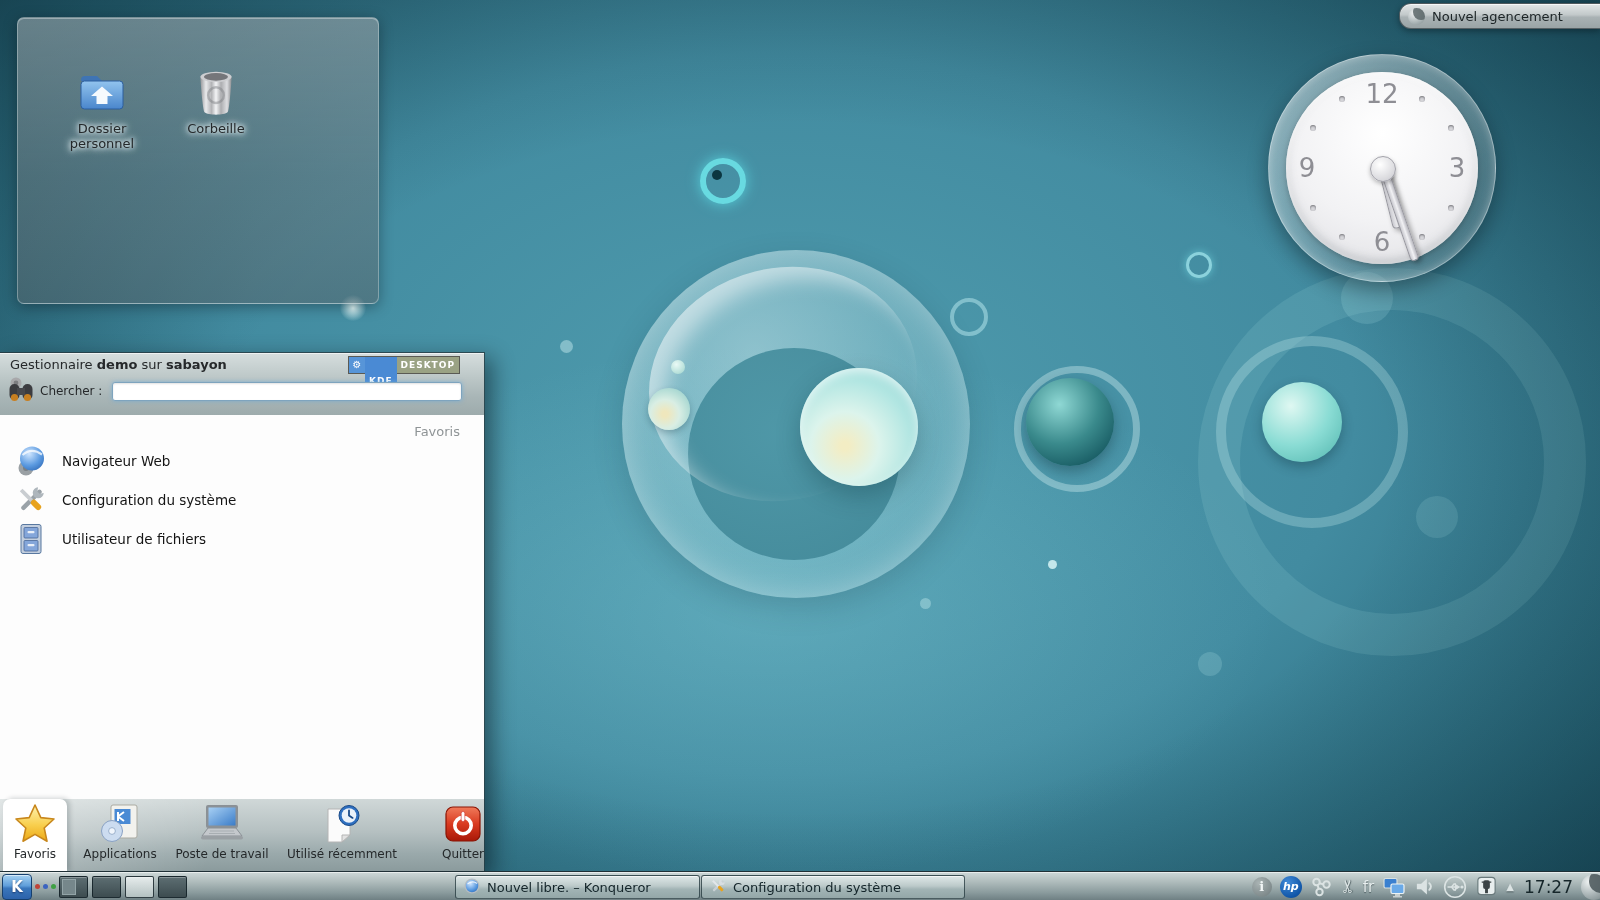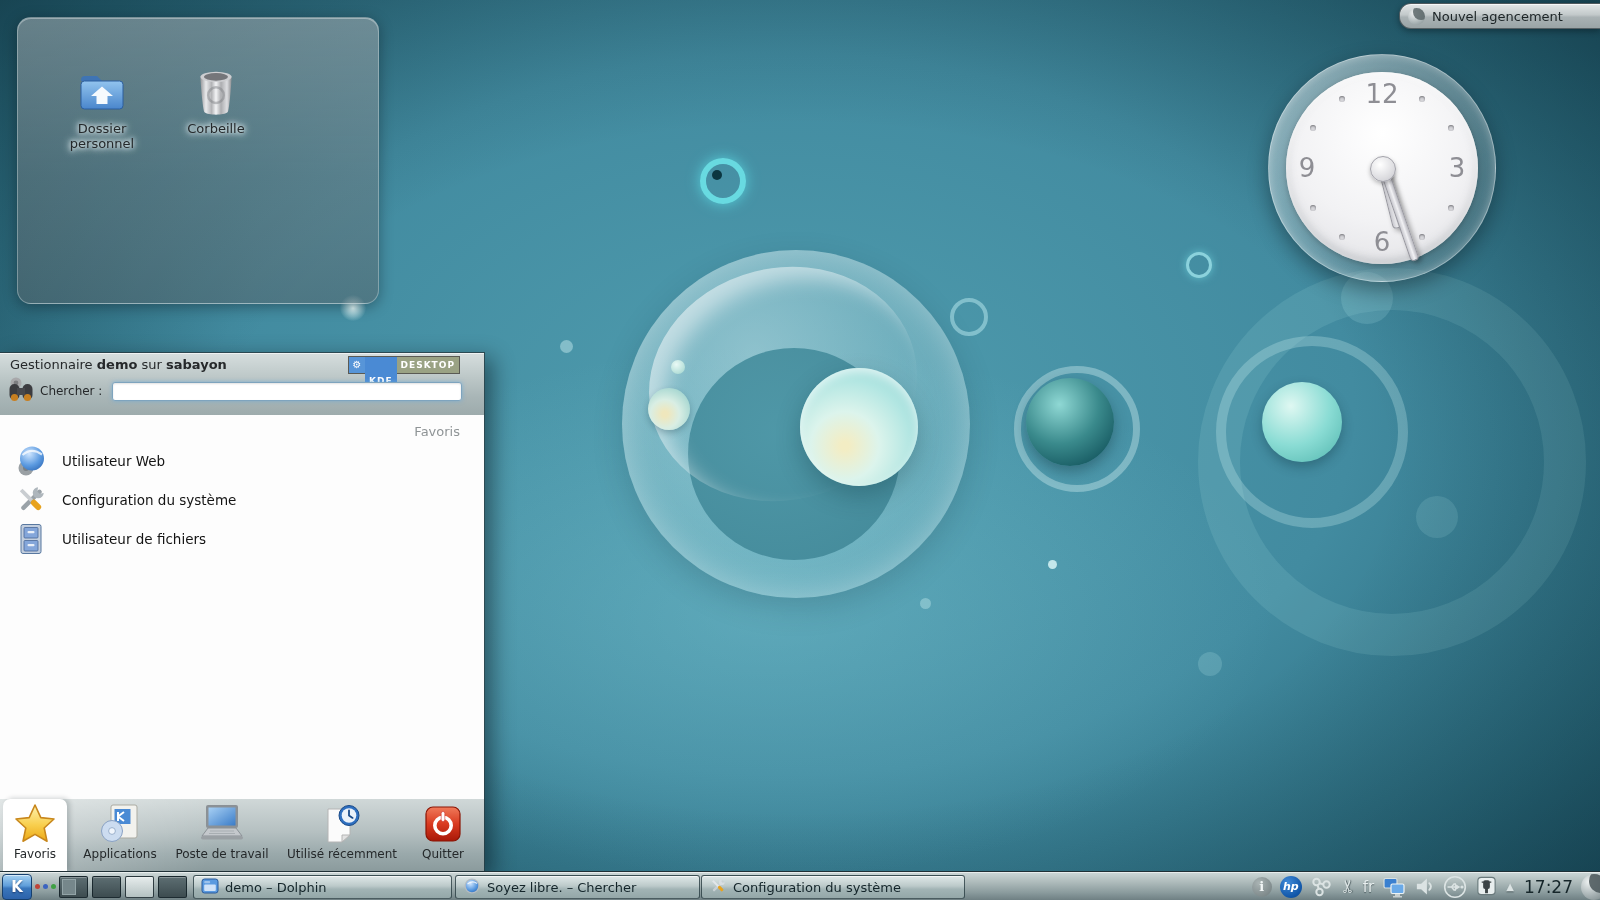--- a/index.html
+++ b/index.html
@@ -6,21 +6,21 @@
   body{width:1600px;height:900px;position:relative;overflow:hidden;
        font-family:"DejaVu Sans","Liberation Sans",sans-serif;color:#1a1a1a;}
   .desktop{position:absolute;inset:0;overflow:hidden;
     background:
       radial-gradient(820px 430px at 48% 68%, rgba(130,205,218,.38), transparent 62%),
       radial-gradient(1500px 950px at 49% 46%, #4f9cae 0%, #428ba0 38%, #2a6b7e 62%, #17495b 84%, #0e3543 100%);}
   .c{position:absolute;border-radius:50%;}
   .vignette{position:absolute;inset:0;border-radius:0;
     background:radial-gradient(ellipse at 50% 52%, transparent 52%, rgba(6,28,36,.42) 100%);}
   
-  .folderview{position:absolute;left:17px;top:17px;width:360px;height:285px;border-radius:14px;
+  .folderview{position:absolute;left:17px;top:17px;width:360px;height:285px;border-radius:7px;
     background:linear-gradient(180deg, rgba(150,163,168,.62), rgba(110,126,132,.55) 55%, rgba(86,102,108,.55));
     border:1px solid rgba(230,240,242,.35);box-shadow:0 3px 14px rgba(0,10,15,.35), inset 0 1px 0 rgba(255,255,255,.35);}
   .fv-item{position:absolute;width:116px;text-align:center;cursor:default;}
   .fv-icon{height:56px;display:flex;align-items:flex-end;justify-content:center;}
   .fv-label{margin-top:5px;font-size:13px;line-height:15px;color:#25292b;
     text-shadow:0 0 4px #e8f2f4,0 0 7px #e8f2f4,0 0 10px #dceaec;}
   
   .clockw{position:absolute;left:1268px;top:54px;width:228px;height:228px;}
   .clock-ring{position:absolute;inset:0;border-radius:50%;
     background:linear-gradient(135deg, rgba(235,243,245,.55), rgba(140,160,166,.38) 70%, rgba(100,120,126,.40));
@@ -262,21 +262,21 @@
               <defs>
                   <radialGradient id="wg" cx=".38" cy=".3" r=".9">
                 <stop offset="0" stop-color="#cfe6ff"></stop>
                     <stop offset=".55" stop-color="#5b9ae0"></stop>
                     <stop offset="1" stop-color="#2660ae"></stop>
                   </radialGradient>
                 </defs>
               <path d="M8.5 11 q9 -8 19.5 -.5" stroke="rgba(255,255,255,.75)" stroke-width="2.2" fill="none"></path>
             </svg>
           </span>
-          <span class="lbl">Utilisateur Web</span>
+          <span class="lbl">Navigateur Web</span>
         </div>
         <div class="ko-item">
           <span class="ic">
             <svg width="34" height="34" viewBox="0 0 34 34">
               <g transform="rotate(45 17 17)">
                 <rect x="15" y="3" width="4.4" height="27" rx="2" fill="#9aa2a8"></rect>
                 <path d="M13 3 a5.5 5.5 0 1 0 8 0 l-2.5 3.5 h-3 z" fill="#aeb6bc"></path>
               </g>
               <g transform="rotate(-45 17 17)">
                 <rect x="15.2" y="3" width="3.8" height="15" fill="#c9cdd1"></rect>
@@ -352,21 +352,21 @@
           <svg width="46" height="44" viewBox="0 0 46 44">
             <path d="M9 7 h22 v26 l-8 7 h-14 z" fill="#fbfbfb" stroke="#b4b4b4" stroke-width="1"></path>
             <path d="M31 33 l-8 0 0 7 z" fill="#e2e2e2" stroke="#b4b4b4" stroke-width="1"></path>
             <circle cx="30" cy="13.5" r="10" fill="#2e6fc0" stroke="#1a4a88" stroke-width="1"></circle>
             <circle cx="30" cy="13.5" r="7.3" fill="#eaf1fa"></circle>
             <path d="M30 8.5 v5 l3.6 2.4" stroke="#1a4a88" stroke-width="1.8" fill="none" stroke-linecap="round"></path>
           </svg>
         </div>
         <div class="tlb">Utilisé récemment</div>
       </div>
-      <div class="ko-tab" style="left:410px;width:66px;text-align:center;">
+      <div class="ko-tab" style="left:430px;width:66px;text-align:center;">
         <div class="tic">
           <svg width="42" height="42" viewBox="0 0 42 42">
             <defs>
                 <linearGradient id="qr" x1="0" y1="0" x2="0" y2="1">
               <stop offset="0" stop-color="#f07a5a"></stop>
                   <stop offset=".5" stop-color="#d93a20"></stop>
                   <stop offset="1" stop-color="#a81808"></stop>
                 </linearGradient>
               </defs>
             <rect x="4" y="4" width="34" height="34" rx="7" fill="url(#qr)" stroke="#8a1404" stroke-width="1.2"></rect>
@@ -390,46 +390,36 @@
     </div>
     <div class="pager">
       <div class="pcell">
           <span class="pwin"></span>
         </div>
       <div class="pcell"></div>
       <div class="pcell cur"></div>
       <div class="pcell"></div>
     </div>
 
-    <div class="taskbtn" style="left:193px;width:243px;">
-      <span>
-        <svg width="18" height="18" viewBox="0 0 18 18">
-          <rect x="1" y="2" width="16" height="14" rx="2.5" fill="#5a9ae0" stroke="#2a5a9a" stroke-width="1"></rect>
-          <rect x="3.2" y="7.5" width="11.6" height="6.5" rx="1" fill="#cfe2f8"></rect>
-          <rect x="3.2" y="4" width="6" height="2.2" rx="1" fill="#9cc2ec"></rect>
-        </svg>
-      </span>
-      <span>demo – Dolphin</span>
-    </div>
     <div class="taskbtn" style="left:455px;width:229px;">
       <span>
         <svg width="18" height="18" viewBox="0 0 18 18">
           <circle cx="9" cy="9" r="7.5" fill="#b4bcc2"></circle>
           <circle cx="9" cy="9" r="6.2" fill="url(#kq)"></circle>
           <defs>
               <radialGradient id="kq" cx=".38" cy=".3" r=".95">
             <stop offset="0" stop-color="#cfe6ff"></stop>
                 <stop offset=".6" stop-color="#4f92dc"></stop>
                 <stop offset="1" stop-color="#2258a4"></stop>
               </radialGradient>
             </defs>
           <path d="M4.5 7 q5 -4 9.5 -.5" stroke="rgba(255,255,255,.8)" stroke-width="1.2" fill="none"></path>
         </svg>
       </span>
-      <span>Soyez libre. – Chercher</span>
+      <span>Nouvel libre. – Konqueror</span>
     </div>
     <div class="taskbtn" style="left:701px;width:248px;">
       <span>
         <svg width="18" height="18" viewBox="0 0 34 34">
           <g transform="rotate(45 17 17)">
             <rect x="15" y="3" width="4.4" height="27" rx="2" fill="#c8d0d4"></rect>
             <path d="M13 3 a5.5 5.5 0 1 0 8 0 l-2.5 3.5 h-3 z" fill="#d8dee2"></path>
           </g>
           <g transform="rotate(-45 17 17)">
             <rect x="15.2" y="3" width="3.8" height="15" fill="#e2e6ea"></rect>

